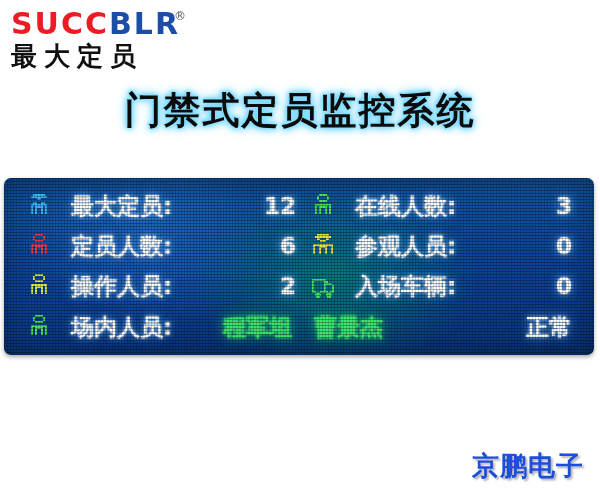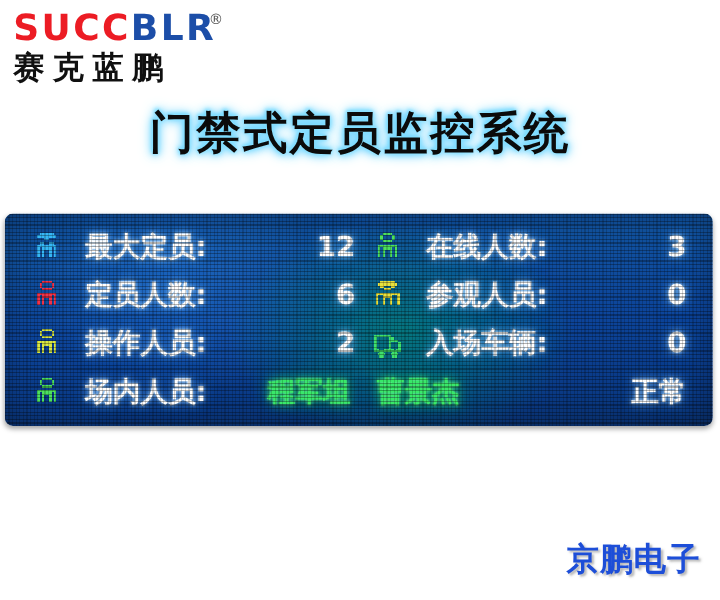--- a/index.html
+++ b/index.html
@@ -114,21 +114,21 @@
   }
 </style>
 </head>
 <body>
 
 <div id="logo">
   <div id="logo-wordmark">
     <span class="seg-a">SUCC</span><span class="seg-b">BLR</span>
   </div>
   <div id="logo-reg">®</div>
-  <div id="logo-cn">赛克蓝鹏</div>
+  <div id="logo-cn">最大定员</div>
 </div>
 
 <div id="title">门禁式定员监控系统</div>
 
 <div id="led-panel">
   <div class="led-inner">
 
     <div class="row col-left" style="top:12px;">
       <span class="icon">
         <svg viewBox="0 0 26 28" shape-rendering="crispEdges">

